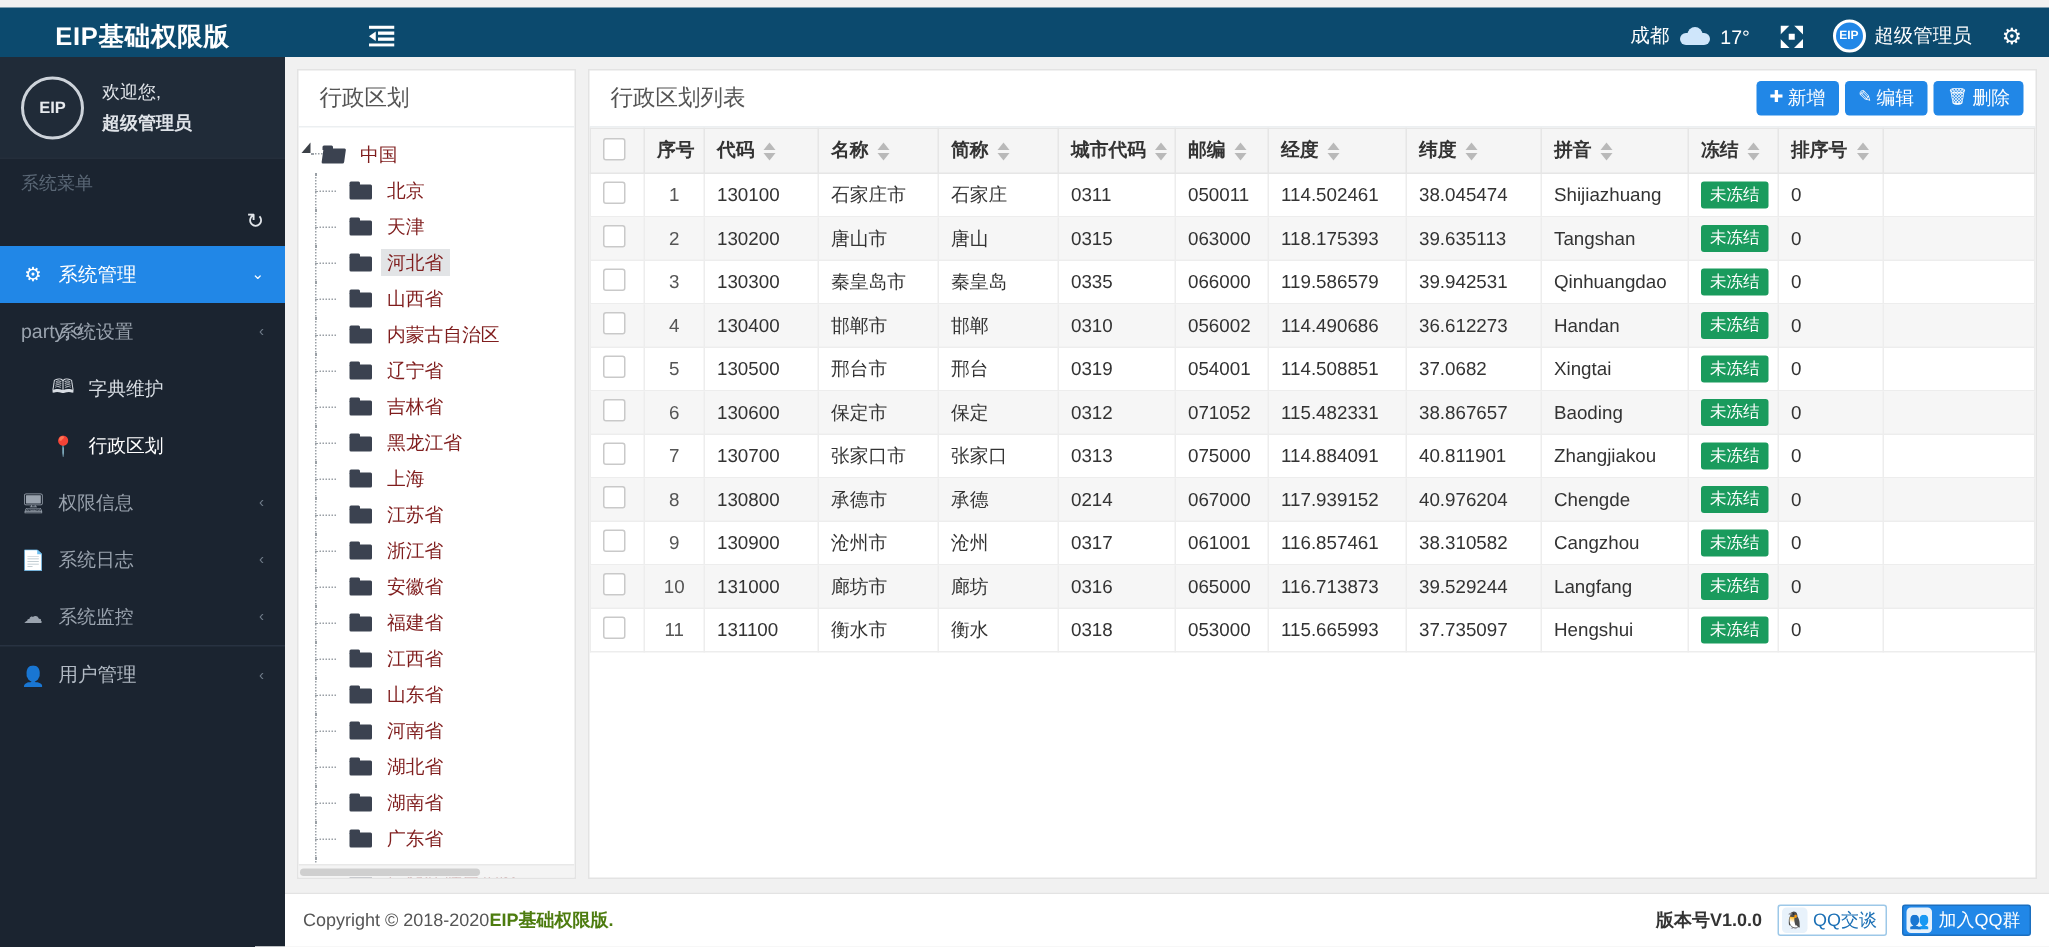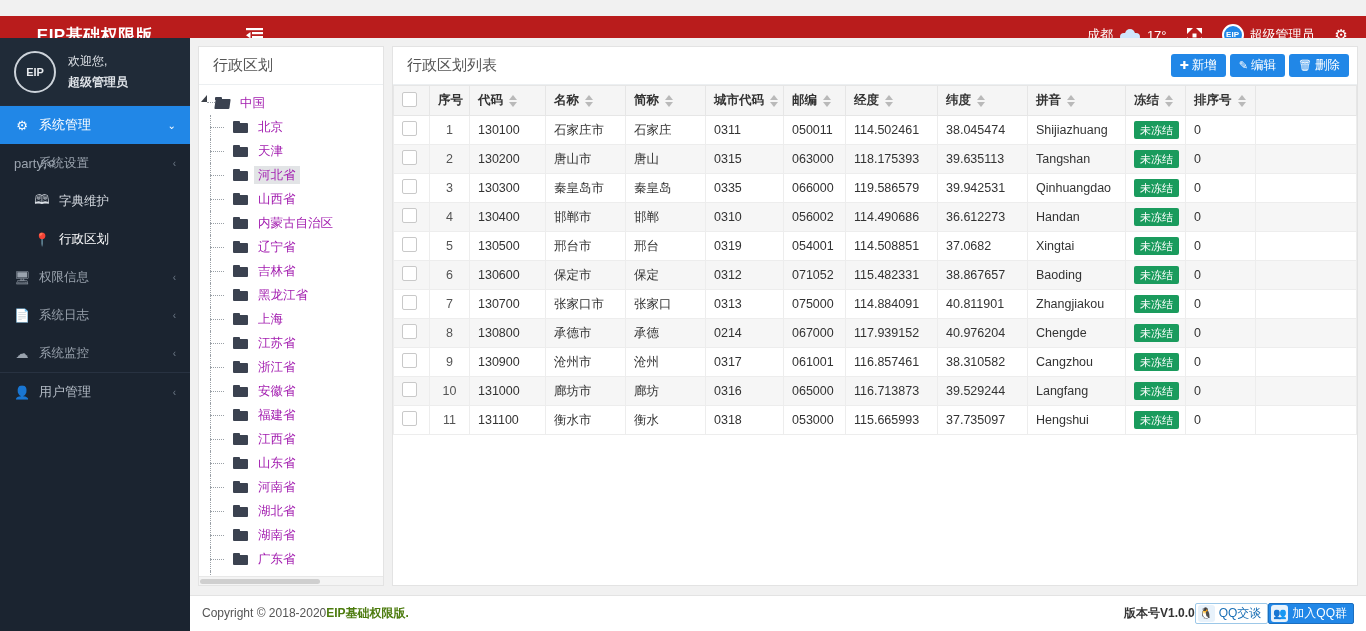--- a/index.html
+++ b/index.html
@@ -7,22 +7,22 @@
     width: 1366px; height: 631px;
     font-family: "Liberation Sans", "DejaVu Sans", sans-serif;
     font-size: 13px;
     background: #f1f1f1;
     overflow: hidden;
   }
   .app { position: relative; width: 1366px; height: 631px; }
 
   
   .topbar {
-    position: absolute; top: 16px; left: 0; width: 1366px; height: 38px;
-    background: #b91c1c;
+    position: absolute; top: 5px; left: 0; width: 1366px; height: 38px;
+    background: #0c4a6e;
     display: flex; align-items: center; gap: 44px;
   }
   .brand {
     width: 190px; height: 38px;
     display: flex; align-items: center; justify-content: center;
     color: #fff; font-size: 17px; font-weight: bold; letter-spacing: .5px;
   }
   .collapse-btn {
     width: 40px; height: 38px;
     display: flex; align-items: center; justify-content: center;
@@ -117,21 +117,21 @@
     overflow: hidden;
   }
   .panel-head {
     height: 38px; flex: 0 0 38px; display: flex; align-items: center;
     padding: 0 14px; font-size: 15px; color: #555;
     border-bottom: 1px solid #eceff1;
   }
   .tree-body { flex: 1; overflow: hidden; padding: 6px 0 0 0; position: relative; }
   .tnode {
     display: flex; align-items: center; height: 24px;
-    font-size: 12.5px; color: #a21caf; cursor: pointer;
+    font-size: 12.5px; color: #7f1d1d; cursor: pointer;
     white-space: nowrap; position: relative;
   }
   .tnode .guide {
     width: 34px; flex: 0 0 34px; height: 24px; position: relative;
   }
   .tnode.root .guide { width: 16px; flex: 0 0 16px; }
   .tnode .guide:before {
     content: ""; position: absolute; left: 11px; top: 0; bottom: 0;
     border-left: 1px dotted #9aa0a6;
   }
@@ -227,21 +227,21 @@
   }
 
   
   .footer {
     position: absolute; left: 190px; bottom: 0; width: 1176px; height: 36px;
     background: #fff; border-top: 1px solid #e3e3e3;
     display: flex; align-items: center; padding: 0 12px;
     font-size: 12px; color: #555;
   }
   .copy b { color: #4d7c0f; }
-  .foot-right { margin-left: auto; display: flex; align-items: center; gap: 0; }
+  .foot-right { margin-left: auto; display: flex; align-items: center; gap: 10px; }
   .ver { font-size: 12px; color: #333; font-weight: bold; }
   .qq-btn {
     display: flex; align-items: center; gap: 4px; cursor: pointer;
     border: 1px solid #9dc8e8; border-radius: 2px; padding: 1px 6px 1px 2px;
     font-size: 12px; background: #fff; color: #1a6fb5;
   }
   .qq-btn.blue { background: #2187e7; color: #fff; border-color: #1b6fc0; }
   .qq-face {
     width: 17px; height: 17px; border-radius: 3px; background: #e8f2fb;
     display: flex; align-items: center; justify-content: center; font-size: 11px;
@@ -291,20 +291,24 @@
 
   <div class="sidebar">
     <div class="user-box">
       <div class="user-logo">EIP</div>
       <div class="user-text">
         <div class="small">欢迎您,</div>
         <div>超级管理员</div>
       </div>
     </div>
 
+    <div class="menu-title">
+      <span>系统菜单</span>
+      <span class="refresh-ico">↻</span>
+    </div>
 
     <ul class="menu">
       <li>
         <div class="m-row active">
           <span class="ico">⚙</span>
           <span>系统管理</span>
           <span class="arrow">⌄</span>
         </div>
       </li>
       <li>

